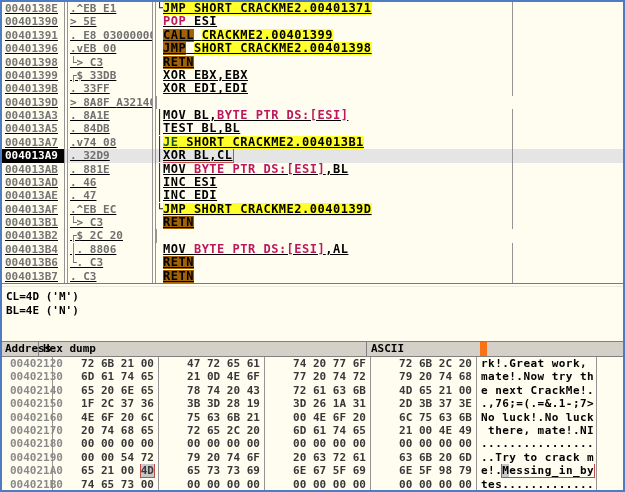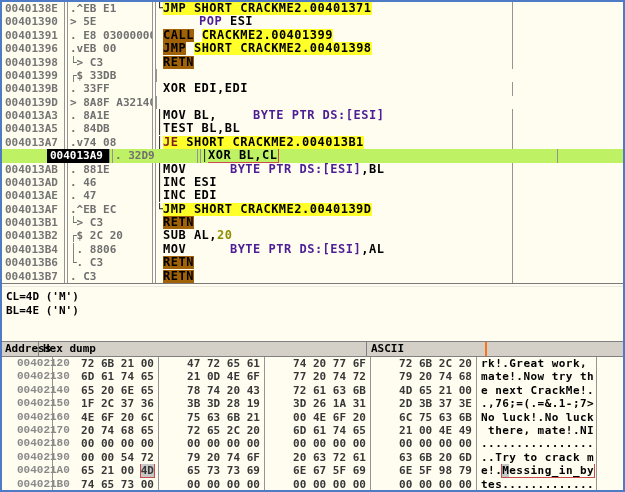--- a/index.html
+++ b/index.html
@@ -3,89 +3,89 @@
 <meta charset="utf-8">
 <style>
   html,body{margin:0;padding:0;background:#888;}
   .window{
     width:625px;height:492px;box-sizing:border-box;
     border:2px solid #4E7AC6;background:#FFFCF0;
     font-family:"DejaVu Sans Mono","Liberation Mono",monospace;
     font-size:11px;font-weight:bold;color:#000;overflow:hidden;
   }
   
-  #disasm{height:281px;overflow:hidden;}
+  #disasm{height:281px;overflow:hidden;text-decoration:underline;}
   .drow{display:flex;height:13.38px;line-height:13.4px;white-space:pre;overflow:hidden;}
-  .drow.sel{background:#bef264;padding-left:45px;}
+  .drow.sel{background:#e5e5e5;}
   .c-addr{width:62px;box-sizing:border-box;padding-left:3px;color:#757575;flex:none;}
   .drow.sel .c-addr{background:#000;color:#FFF;}
   .vsep{width:4px;flex:none;align-self:stretch;box-sizing:border-box;
         border-left:1px solid #949494;border-right:1px solid #949494;}
   .c-bytes{width:84px;box-sizing:border-box;padding-left:2px;color:#707070;
            font-size:11px;flex:none;overflow:hidden;}
   .u{border-bottom:1px solid #707070;}
   .c-instr{width:356px;box-sizing:border-box;flex:none;font-size:12px;
            letter-spacing:0.5px;overflow:hidden;}
   .gut{display:inline-block;width:7px;letter-spacing:0;color:#111;}
   .c-comm{flex:1;align-self:stretch;border-left:1px solid #949494;}
   .boxwrap{outline:1.5px solid #C84A4A;outline-offset:0px;}
-  .s-nv{color:#4c1d95;margin-left:36px;}
+  .s-nv{color:#be185d;}
   .s-num{color:#8F8F00;}
   .s-hy{background:#FFFF29;}
   .s-hc{background:#a16207;}
-  .s-hyr{background:#FFFF29;color:#7f1d1d;}
+  .s-hyr{background:#FFFF29;color:#14532d;}
   
   .hsep{height:4px;box-sizing:border-box;border-top:1px solid #7a7a7a;
         border-bottom:1px solid #ECEAE0;background:#FFFCF0;}
   #info{height:54px;box-sizing:border-box;padding:3px 0 0 4px;}
   .info-line{height:13.5px;line-height:13.5px;white-space:pre;}
   
   #hexpanel{border-top:1px solid #808080;}
   .hexhead{display:flex;height:14px;line-height:14px;background:#D4D0C8;
            border-bottom:1px solid #808080;white-space:pre;}
   .hh-addr{width:37px;box-sizing:border-box;padding-left:3px;border-right:1px solid #808080;flex:none;}
   .hh-hex{width:328px;box-sizing:border-box;padding-left:4px;border-right:1px solid #808080;flex:none;}
-  .hh-ascii{width:120px;box-sizing:border-box;padding-left:4px;border-right:2px solid #f97316;flex:none;}
+  .hh-ascii{width:120px;box-sizing:border-box;padding-left:4px;border-right:7px solid #f97316;flex:none;}
   .hh-rest{flex:1;}
   .hrow{display:flex;height:13.4px;line-height:13.4px;white-space:pre;overflow:hidden;}
-  .h-addr{width:51px;box-sizing:border-box;padding-left:15px;color:#8A8A8A;
-          border-right:1px solid #949494;flex:none;font-family:Liberation Mono, monospace;}
+  .h-addr{width:51px;box-sizing:border-box;padding-left:8px;color:#8A8A8A;
+          border-right:1px solid #949494;flex:none;}
   .h-group{width:82px;box-sizing:border-box;text-align:center;color:#383838;
            border-right:1px solid #949494;flex:none;margin-left:24px;}
   .h-ascii{width:120px;box-sizing:border-box;padding-left:4px;letter-spacing:0.45px;
            border-right:1px solid #949494;flex:none;overflow:hidden;}
   .h-rest{flex:1;}
   .byte-hl{background:#C7C7C7;}
   .byte-box{outline:1.5px solid #C84A4A;}
   .ascii-box{outline:1.5px solid #C84A4A;}
   .ascii-hl{background:#C7C7C7;}
 </style>
 </head>
 <body>
 
 <div class="window">
   <div id="disasm">
       <div class="drow"><span class="c-addr">0040138E</span><span class="vsep"></span><span class="c-bytes">.^EB E1</span><span class="vsep"></span><span class="c-instr"><span><span class="gut">└</span><span class="s-hy">JMP SHORT CRACKME2.00401371</span></span></span><span class="c-comm"></span></div>
       <div class="drow"><span class="c-addr">00401390</span><span class="vsep"></span><span class="c-bytes">&gt; 5E</span><span class="vsep"></span><span class="c-instr"><span><span class="gut"></span><span class="s-nv">POP</span><span> ESI</span></span></span><span class="c-comm"></span></div>
       <div class="drow"><span class="c-addr">00401391</span><span class="vsep"></span><span class="c-bytes">. E8 03000000</span><span class="vsep"></span><span class="c-instr"><span><span class="gut"></span><span class="s-hc">CALL</span><span> </span><span class="s-hy">CRACKME2.00401399</span></span></span><span class="c-comm"></span></div>
       <div class="drow"><span class="c-addr">00401396</span><span class="vsep"></span><span class="c-bytes">.vEB 00</span><span class="vsep"></span><span class="c-instr"><span><span class="gut"></span><span class="s-hc">JMP</span><span> </span><span class="s-hy">SHORT CRACKME2.00401398</span></span></span><span class="c-comm"></span></div>
       <div class="drow"><span class="c-addr">00401398</span><span class="vsep"></span><span class="c-bytes">└&gt; C3</span><span class="vsep"></span><span class="c-instr"><span><span class="gut"></span><span class="s-hc">RETN</span></span></span><span class="c-comm"></span></div>
-      <div class="drow"><span class="c-addr">00401399</span><span class="vsep"></span><span class="c-bytes">┌$ 33DB</span><span class="vsep"></span><span class="c-comm"></span></div>
+      <div class="drow"><span class="c-addr">00401399</span><span class="vsep"></span><span class="c-bytes">┌$ 33DB</span><span class="vsep"></span><span class="c-instr"><span><span class="gut"></span><span>XOR EBX,EBX</span></span></span><span class="c-comm"></span></div>
       <div class="drow"><span class="c-addr">0040139B</span><span class="vsep"></span><span class="c-bytes">. 33FF</span><span class="vsep"></span><span class="c-instr"><span><span class="gut"></span><span>XOR EDI,EDI</span></span></span><span class="c-comm"></span></div>
       <div class="drow"><span class="c-addr">0040139D</span><span class="vsep"></span><span class="c-bytes">&gt; 8A8F <span class="u">A3214000</span></span><span class="vsep"></span><span class="c-comm"></span></div>
       <div class="drow"><span class="c-addr">004013A3</span><span class="vsep"></span><span class="c-bytes">. 8A1E</span><span class="vsep"></span><span class="c-instr"><span><span class="gut">│</span><span>MOV BL,</span><span class="s-nv">BYTE PTR DS:[ESI]</span></span></span><span class="c-comm"></span></div>
       <div class="drow"><span class="c-addr">004013A5</span><span class="vsep"></span><span class="c-bytes">. 84DB</span><span class="vsep"></span><span class="c-instr"><span><span class="gut">│</span><span>TEST BL,BL</span></span></span><span class="c-comm"></span></div>
       <div class="drow"><span class="c-addr">004013A7</span><span class="vsep"></span><span class="c-bytes">.v74 08</span><span class="vsep"></span><span class="c-instr"><span><span class="gut">│</span><span class="s-hyr">JE</span><span class="s-hy"> SHORT CRACKME2.004013B1</span></span></span><span class="c-comm"></span></div>
       <div class="drow sel"><span class="c-addr">004013A9</span><span class="vsep"></span><span class="c-bytes">. 32D9</span><span class="vsep"></span><span class="c-instr"><span class="boxwrap"><span class="gut">│</span><span>XOR BL,CL</span></span></span><span class="c-comm"></span></div>
       <div class="drow"><span class="c-addr">004013AB</span><span class="vsep"></span><span class="c-bytes">. 881E</span><span class="vsep"></span><span class="c-instr"><span><span class="gut">│</span><span>MOV </span><span class="s-nv">BYTE PTR DS:[ESI]</span><span>,BL</span></span></span><span class="c-comm"></span></div>
       <div class="drow"><span class="c-addr">004013AD</span><span class="vsep"></span><span class="c-bytes">. 46</span><span class="vsep"></span><span class="c-instr"><span><span class="gut">│</span><span>INC ESI</span></span></span><span class="c-comm"></span></div>
       <div class="drow"><span class="c-addr">004013AE</span><span class="vsep"></span><span class="c-bytes">. 47</span><span class="vsep"></span><span class="c-instr"><span><span class="gut">│</span><span>INC EDI</span></span></span><span class="c-comm"></span></div>
       <div class="drow"><span class="c-addr">004013AF</span><span class="vsep"></span><span class="c-bytes">.^EB EC</span><span class="vsep"></span><span class="c-instr"><span><span class="gut">└</span><span class="s-hy">JMP SHORT CRACKME2.0040139D</span></span></span><span class="c-comm"></span></div>
       <div class="drow"><span class="c-addr">004013B1</span><span class="vsep"></span><span class="c-bytes">└&gt; C3</span><span class="vsep"></span><span class="c-instr"><span><span class="gut"></span><span class="s-hc">RETN</span></span></span><span class="c-comm"></span></div>
-      <div class="drow"><span class="c-addr">004013B2</span><span class="vsep"></span><span class="c-bytes">┌$ 2C 20</span><span class="vsep"></span><span class="c-instr"><span><span class="gut"></span><span>SUB AL,</span><span class="s-num">20</span></span></span><span class="c-comm"></span></div>
+      <div class="drow"><span class="c-addr">004013B2</span><span class="vsep"></span><span class="c-bytes">┌$ 2C 20</span><span class="vsep"></span><span class="c-comm"></span></div>
       <div class="drow"><span class="c-addr">004013B4</span><span class="vsep"></span><span class="c-bytes">│. 8806</span><span class="vsep"></span><span class="c-instr"><span><span class="gut"></span><span>MOV </span><span class="s-nv">BYTE PTR DS:[ESI]</span><span>,AL</span></span></span><span class="c-comm"></span></div>
       <div class="drow"><span class="c-addr">004013B6</span><span class="vsep"></span><span class="c-bytes">└. C3</span><span class="vsep"></span><span class="c-instr"><span><span class="gut"></span><span class="s-hc">RETN</span></span></span><span class="c-comm"></span></div>
       <div class="drow"><span class="c-addr">004013B7</span><span class="vsep"></span><span class="c-bytes">. C3</span><span class="vsep"></span><span class="c-instr"><span><span class="gut"></span><span class="s-hc">RETN</span></span></span><span class="c-comm"></span></div>
     </div>
   <div class="hsep"></div>
   <div id="info">
     <div class="info-line">CL=4D ('M')</div>
     <div class="info-line">BL=4E ('N')</div>
   </div>
   <div id="hexpanel">

